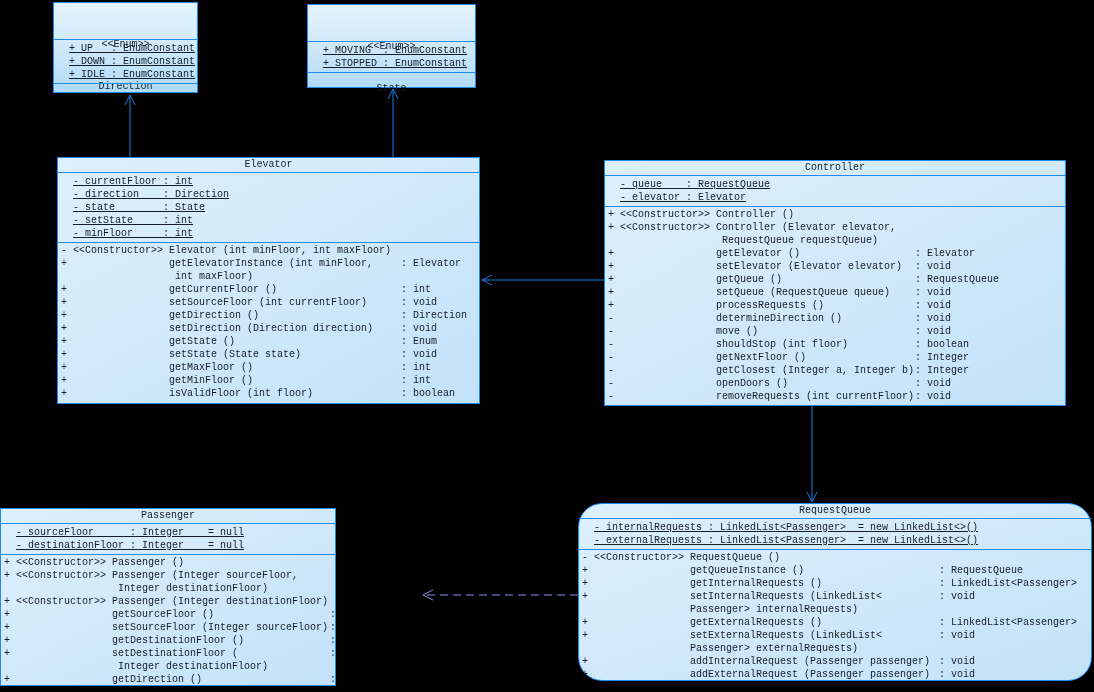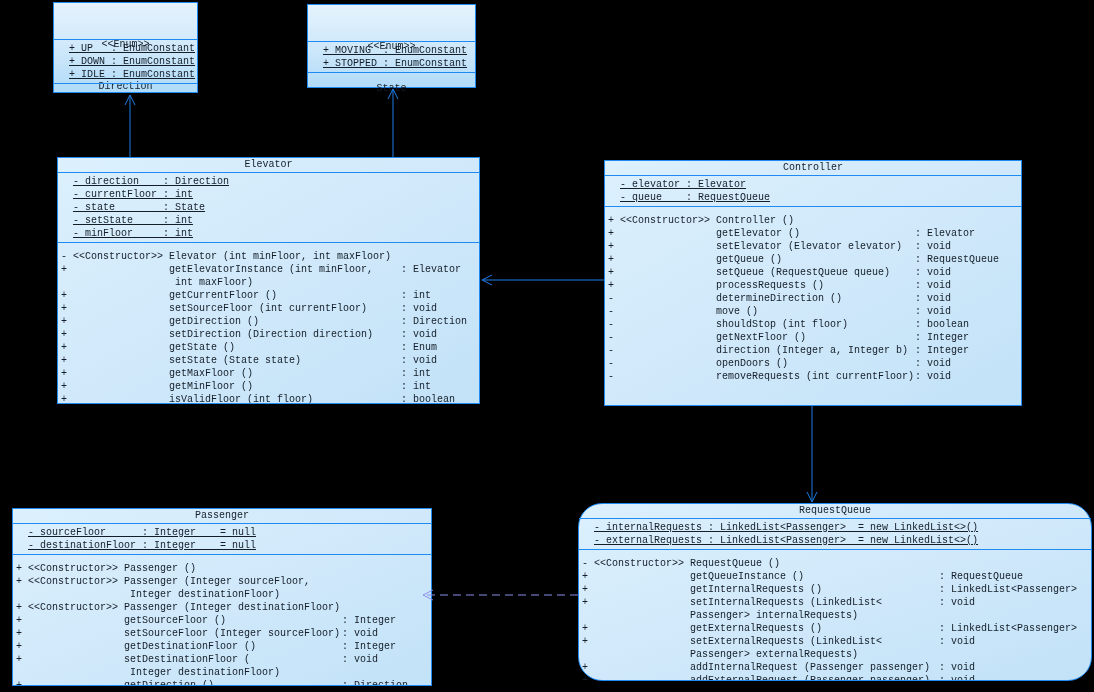--- a/index.html
+++ b/index.html
@@ -20,32 +20,32 @@
   }
   .title{
     text-align:center;height:14px;line-height:14px;flex:0 0 auto;white-space:pre;
   }
   .enum-title{height:29px;padding-top:7px;}
   .enum-title div{height:14px;line-height:14px;}
   .attrs,.methods,.empty-comp{
     border-top:1px solid #1e8af2;flex:0 0 auto;overflow:hidden;
   }
   .attrs{padding:2px 0 2px 12px;text-decoration:underline;}
-  .methods{flex:1 1 auto;padding-top:7px;}
+  .methods{flex:1 1 auto;padding-top:1px;}
   .empty-comp{flex:1 1 auto;}
   .ln{height:13px;line-height:13px;white-space:pre;padding-left:3px;}
   .mrow{position:relative;white-space:pre;}
   .mrow .code{display:block;line-height:13px;white-space:pre;padding-left:3px;}
   .mrow .ret{position:absolute;top:0;line-height:13px;left:var(--ret,340px);white-space:pre;}
   
   .c-direction{left:53px;top:2px;width:145px;height:91px;}
   .c-state{left:307px;top:4px;width:169px;height:84px;}
   .c-elevator{left:57px;top:157px;width:423px;height:247px;--ret:343px;}
-  .c-controller{left:604px;top:160px;width:418px;height:246px;--ret:310px;}
-  .c-passenger{left:12px;top:508px;width:420px;height:178px;--ret:329px;}
+  .c-controller{left:604px;top:160px;width:462px;height:246px;--ret:310px;}
+  .c-passenger{left:0px;top:508px;width:336px;height:178px;--ret:329px;}
   .c-requestqueue{left:578px;top:503px;width:514px;height:178px;border-radius:24px;--ret:360px;}
   svg.edges{position:absolute;left:0;top:0;pointer-events:none;}
   svg.edges g{pointer-events:visibleStroke;}
   svg.edges line,svg.edges path{fill:none;stroke:#1f7de8;stroke-width:1;}
   svg.edges g.dashed line{stroke:#8a8fe8;stroke-dasharray:8 5;}
   svg.edges g.dashed path{stroke:#8a8fe8;}
 </style>
 </head>
 <body>
 
@@ -70,22 +70,22 @@
   <div class="attrs">
       <div class="ln">+ MOVING  : EnumConstant</div>
       <div class="ln">+ STOPPED : EnumConstant</div>
     </div>
   <div class="empty-comp"></div>
 </div>
 
 <div class="uml-box c-elevator">
   <div class="title">Elevator</div>
   <div class="attrs">
+      <div class="ln">- currentFloor : int</div>
       <div class="ln">- direction    : Direction</div>
-      <div class="ln">- currentFloor : int</div>
       <div class="ln">- state        : State</div>
       <div class="ln">- setState     : int</div>
       <div class="ln">- minFloor     : int</div>
     </div>
   <div class="methods">
       <div class="mrow"><span class="code">- &lt;&lt;Constructor&gt;&gt; Elevator (int minFloor, int maxFloor)</span></div>
       <div class="mrow"><span class="code">+                 getElevatorInstance (int minFloor,
                    int maxFloor)</span><span class="ret">: Elevator</span></div>
       <div class="mrow"><span class="code">+                 getCurrentFloor ()</span><span class="ret">: int</span></div>
       <div class="mrow"><span class="code">+                 setSourceFloor (int currentFloor)</span><span class="ret">: void</span></div>
@@ -95,35 +95,37 @@
       <div class="mrow"><span class="code">+                 setState (State state)</span><span class="ret">: void</span></div>
       <div class="mrow"><span class="code">+                 getMaxFloor ()</span><span class="ret">: int</span></div>
       <div class="mrow"><span class="code">+                 getMinFloor ()</span><span class="ret">: int</span></div>
       <div class="mrow"><span class="code">+                 isValidFloor (int floor)</span><span class="ret">: boolean</span></div>
     </div>
 </div>
 
 <div class="uml-box c-controller">
   <div class="title">Controller</div>
   <div class="attrs">
+      <div class="ln">- queue    : RequestQueue</div>
       <div class="ln">- elevator : Elevator</div>
-      <div class="ln">- queue    : RequestQueue</div>
     </div>
   <div class="methods">
       <div class="mrow"><span class="code">+ &lt;&lt;Constructor&gt;&gt; Controller ()</span></div>
+      <div class="mrow"><span class="code">+ &lt;&lt;Constructor&gt;&gt; Controller (Elevator elevator,
+                   RequestQueue requestQueue)</span></div>
       <div class="mrow"><span class="code">+                 getElevator ()</span><span class="ret">: Elevator</span></div>
       <div class="mrow"><span class="code">+                 setElevator (Elevator elevator)</span><span class="ret">: void</span></div>
       <div class="mrow"><span class="code">+                 getQueue ()</span><span class="ret">: RequestQueue</span></div>
       <div class="mrow"><span class="code">+                 setQueue (RequestQueue queue)</span><span class="ret">: void</span></div>
       <div class="mrow"><span class="code">+                 processRequests ()</span><span class="ret">: void</span></div>
       <div class="mrow"><span class="code">-                 determineDirection ()</span><span class="ret">: void</span></div>
       <div class="mrow"><span class="code">-                 move ()</span><span class="ret">: void</span></div>
       <div class="mrow"><span class="code">-                 shouldStop (int floor)</span><span class="ret">: boolean</span></div>
       <div class="mrow"><span class="code">-                 getNextFloor ()</span><span class="ret">: Integer</span></div>
-      <div class="mrow"><span class="code">-                 direction (Integer a, Integer b)</span><span class="ret">: Integer</span></div>
+      <div class="mrow"><span class="code">-                 getClosest (Integer a, Integer b)</span><span class="ret">: Integer</span></div>
       <div class="mrow"><span class="code">-                 openDoors ()</span><span class="ret">: void</span></div>
       <div class="mrow"><span class="code">-                 removeRequests (int currentFloor)</span><span class="ret">: void</span></div>
     </div>
 </div>
 
 <div class="uml-box c-passenger">
   <div class="title">Passenger</div>
   <div class="attrs">
       <div class="ln">- sourceFloor      : Integer    = null</div>
       <div class="ln">- destinationFloor : Integer    = null</div>

